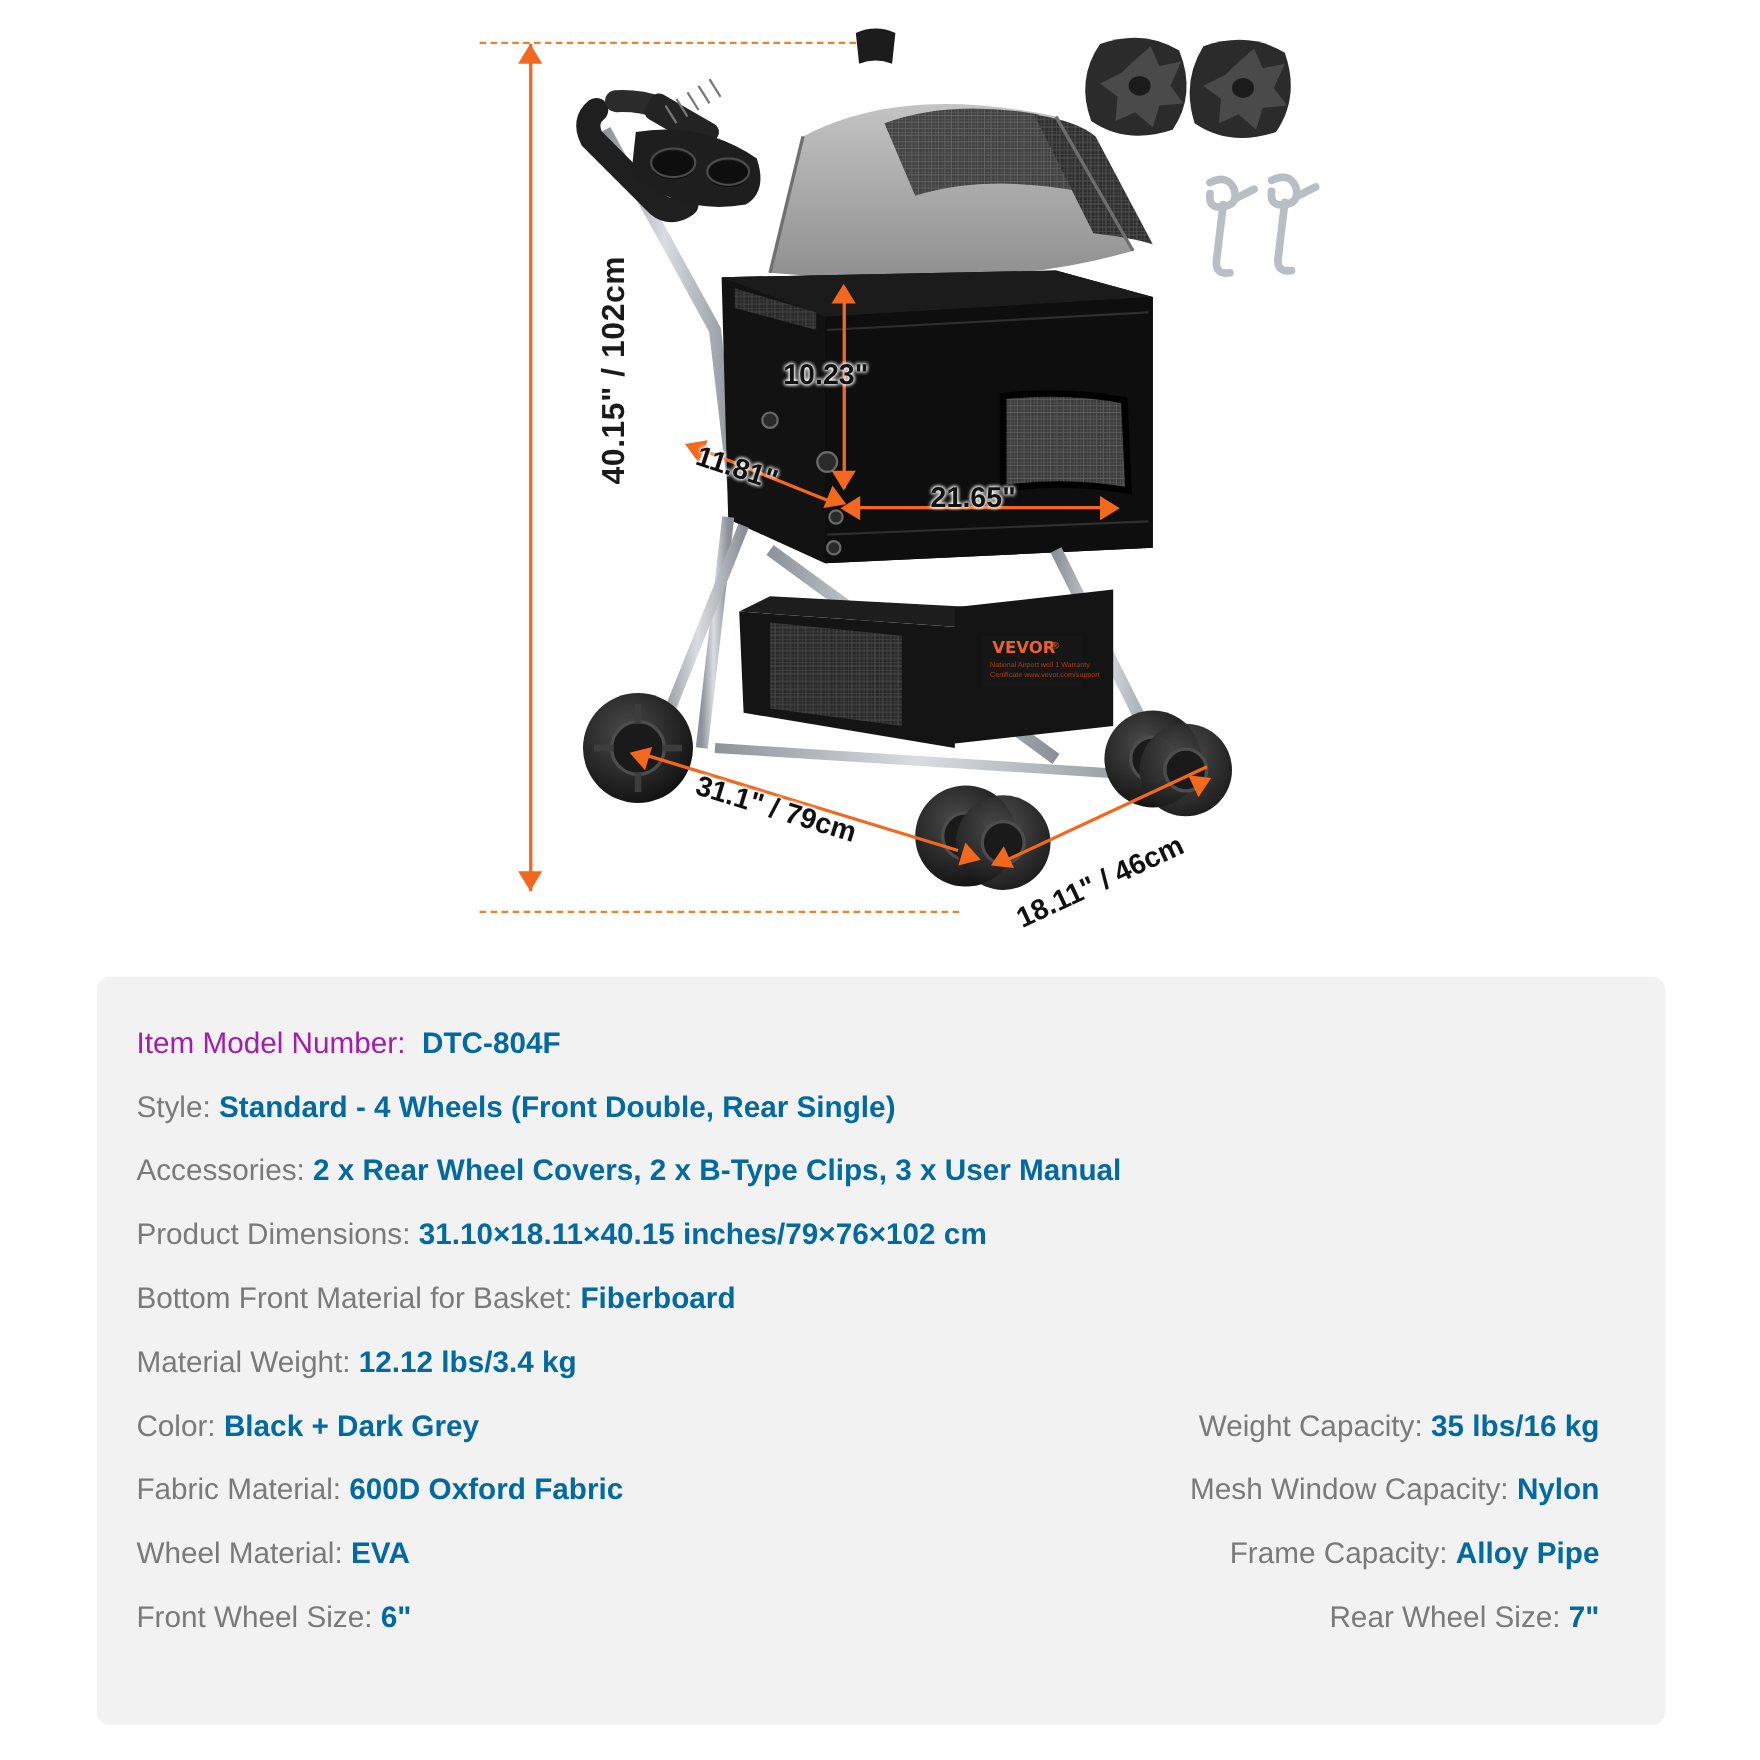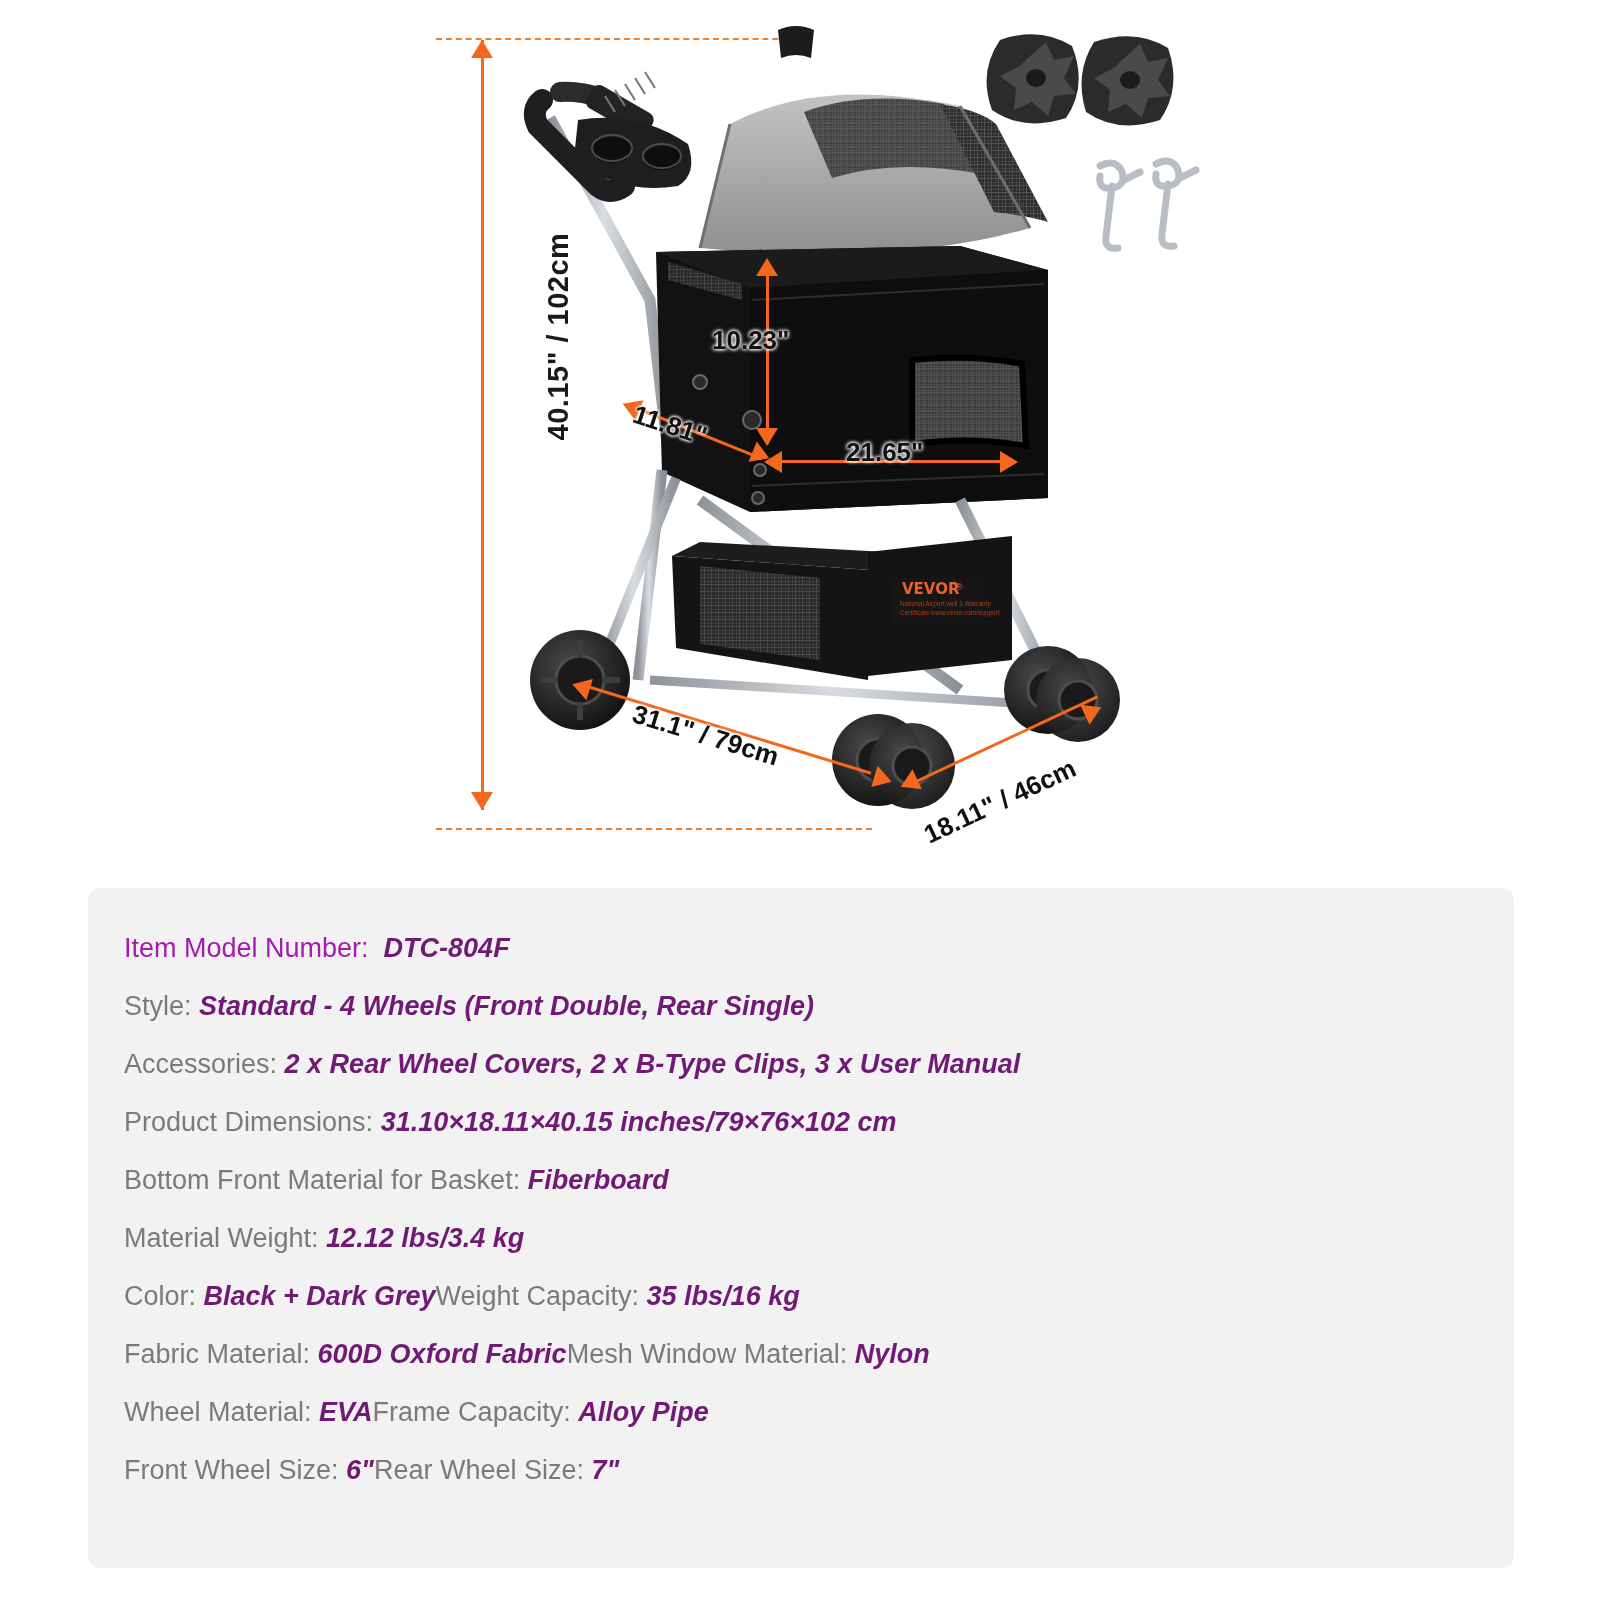--- a/index.html
+++ b/index.html
@@ -111,27 +111,27 @@
     align-items: baseline;
     margin-bottom: 6px;
   }
   .spec-line {
     font-size: 27px;
     line-height: 52px;
     color: #7a7a7a;
     white-space: nowrap;
   }
   .spec-line .val {
-    color: #701a75;
+    color: #0369a1;
     font-weight: bold;
-    font-style: italic;
   }
   .spec-line.model .lbl { color: #a21caf; }
   .two-col {
     display: flex;
+    justify-content: space-between;
     width: 1330px;
   }
   .two-col .right { text-align: right; }
 </style>
 </head>
 <body>
 
 <div class="diagram">
 
   <div class="dash-h" style="left:436px; top:38px; width:372px;"></div>
@@ -365,21 +365,21 @@
       <span class="val">35 lbs/16 kg</span>
     </div>
   </div>
 
   <div class="spec-row two-col">
     <div class="spec-line left">
       <span>Fabric Material:</span>
       <span class="val">600D Oxford Fabric</span>
     </div>
     <div class="spec-line right">
-      <span>Mesh Window Material:</span>
+      <span>Mesh Window Capacity:</span>
       <span class="val">Nylon</span>
     </div>
   </div>
 
   <div class="spec-row two-col">
     <div class="spec-line left">
       <span>Wheel Material:</span>
       <span class="val">EVA</span>
     </div>
     <div class="spec-line right">

